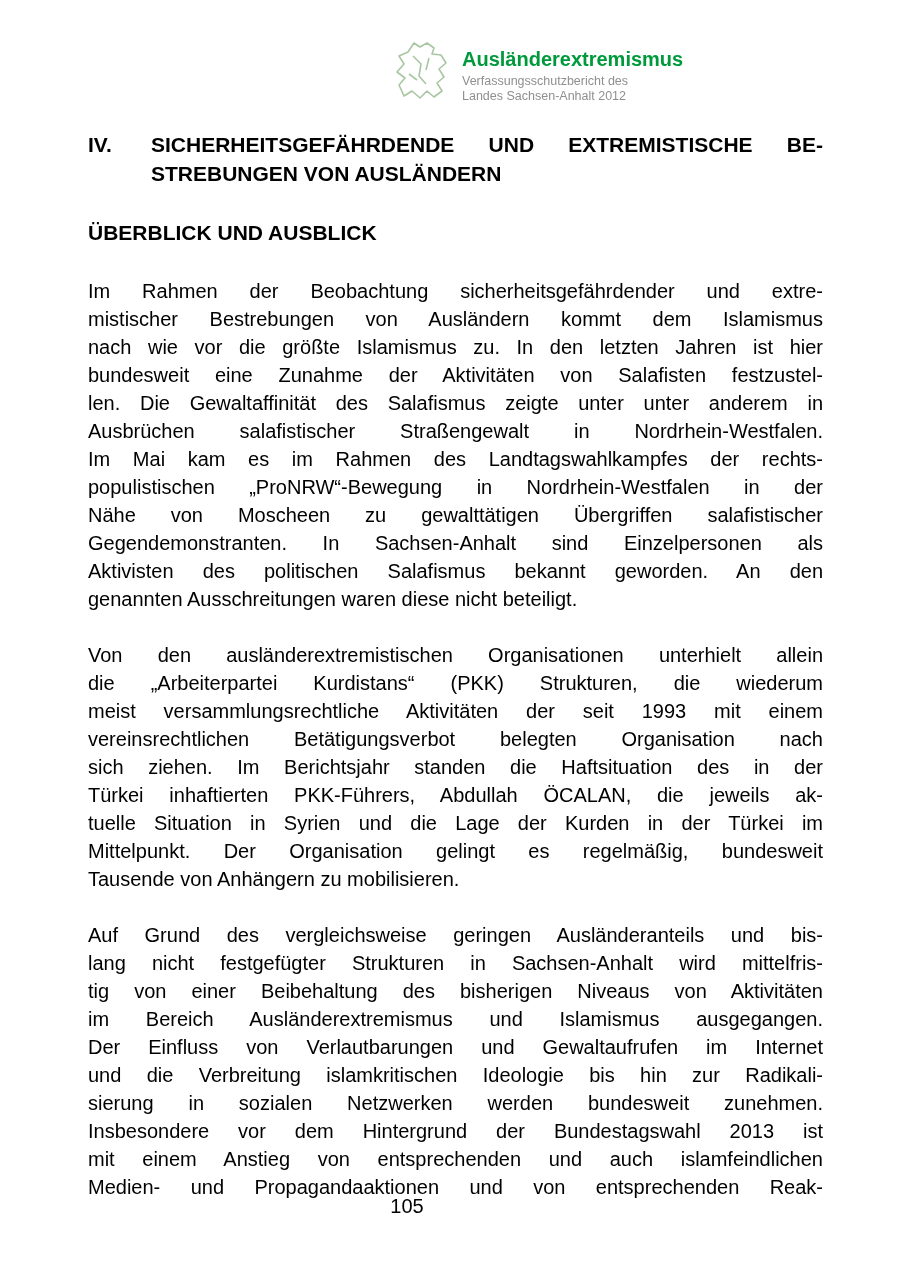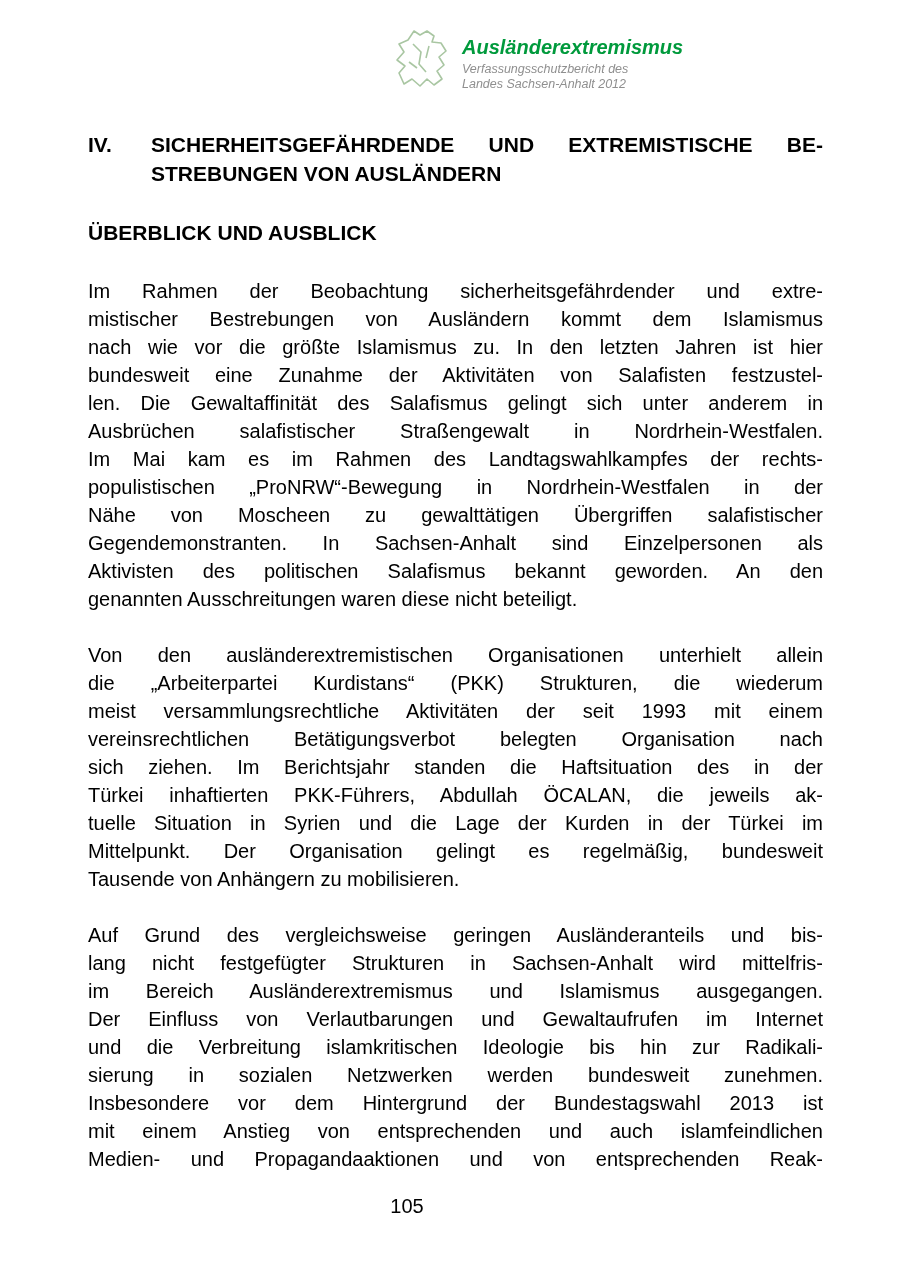--- a/index.html
+++ b/index.html
@@ -13,26 +13,25 @@
     height: 1272px;
     background: #ffffff;
     font-family: "Liberation Sans", sans-serif;
     color: #000000;
     overflow: hidden;
   }
 
   
   .doc-header {
     position: absolute;
-    top: 28px;
+    top: 40px;
     left: 393px;
     display: flex;
     align-items: center;
     gap: 7px;
-    font-style: italic;
   }
   .logo {
     width: 62px;
     height: 70px;
     flex: 0 0 auto;
   }
   .logo svg { display: block; width: 100%; height: 100%; }
   .header-text { display: flex; flex-direction: column; }
   .header-title {
     font-size: 20px;
@@ -128,21 +127,21 @@
     </div>
 
     <h2 class="subheading">ÜBERBLICK UND AUSBLICK</h2>
 
     <div class="body-text" id="paragraphs">
         <div class="paragraph">
           <div class="jline">Im Rahmen der Beobachtung sicherheitsgefährdender und extre-</div>
           <div class="jline">mistischer Bestrebungen von Ausländern kommt dem Islamismus</div>
           <div class="jline">nach wie vor die größte Islamismus zu. In den letzten Jahren ist hier</div>
           <div class="jline">bundesweit eine Zunahme der Aktivitäten von Salafisten festzustel-</div>
-          <div class="jline">len. Die Gewaltaffinität des Salafismus gelingt sich unter anderem in</div>
+          <div class="jline">len. Die Gewaltaffinität des Salafismus zeigte unter unter anderem in</div>
           <div class="jline">Ausbrüchen salafistischer Straßengewalt in Nordrhein-Westfalen.</div>
           <div class="jline">Im Mai kam es im Rahmen des Landtagswahlkampfes der rechts-</div>
           <div class="jline">populistischen „ProNRW“-Bewegung in Nordrhein-Westfalen in der</div>
           <div class="jline">Nähe von Moscheen zu gewalttätigen Übergriffen salafistischer</div>
           <div class="jline">Gegendemonstranten. In Sachsen-Anhalt sind Einzelpersonen als</div>
           <div class="jline">Aktivisten des politischen Salafismus bekannt geworden. An den</div>
           <div class="jlast">genannten Ausschreitungen waren diese nicht beteiligt.</div>
         </div>
         <div class="paragraph">
           <div class="jline">Von den ausländerextremistischen Organisationen unterhielt allein</div>
@@ -151,20 +150,21 @@
           <div class="jline">vereinsrechtlichen Betätigungsverbot belegten Organisation nach</div>
           <div class="jline">sich ziehen. Im Berichtsjahr standen die Haftsituation des in der</div>
           <div class="jline">Türkei inhaftierten PKK-Führers, Abdullah ÖCALAN, die jeweils ak-</div>
           <div class="jline">tuelle Situation in Syrien und die Lage der Kurden in der Türkei im</div>
           <div class="jline">Mittelpunkt. Der Organisation gelingt es regelmäßig, bundesweit</div>
           <div class="jlast">Tausende von Anhängern zu mobilisieren.</div>
         </div>
         <div class="paragraph">
           <div class="jline">Auf Grund des vergleichsweise geringen Ausländeranteils und bis-</div>
           <div class="jline">lang nicht festgefügter Strukturen in Sachsen-Anhalt wird mittelfris-</div>
+          <div class="jline">tig von einer Beibehaltung des bisherigen Niveaus von Aktivitäten</div>
           <div class="jline">im Bereich Ausländerextremismus und Islamismus ausgegangen.</div>
           <div class="jline">Der Einfluss von Verlautbarungen und Gewaltaufrufen im Internet</div>
           <div class="jline">und die Verbreitung islamkritischen Ideologie bis hin zur Radikali-</div>
           <div class="jline">sierung in sozialen Netzwerken werden bundesweit zunehmen.</div>
           <div class="jline">Insbesondere vor dem Hintergrund der Bundestagswahl 2013 ist</div>
           <div class="jline">mit einem Anstieg von entsprechenden und auch islamfeindlichen</div>
           <div class="jline">Medien- und Propagandaaktionen und von entsprechenden Reak-</div>
         </div>
       </div>
 

